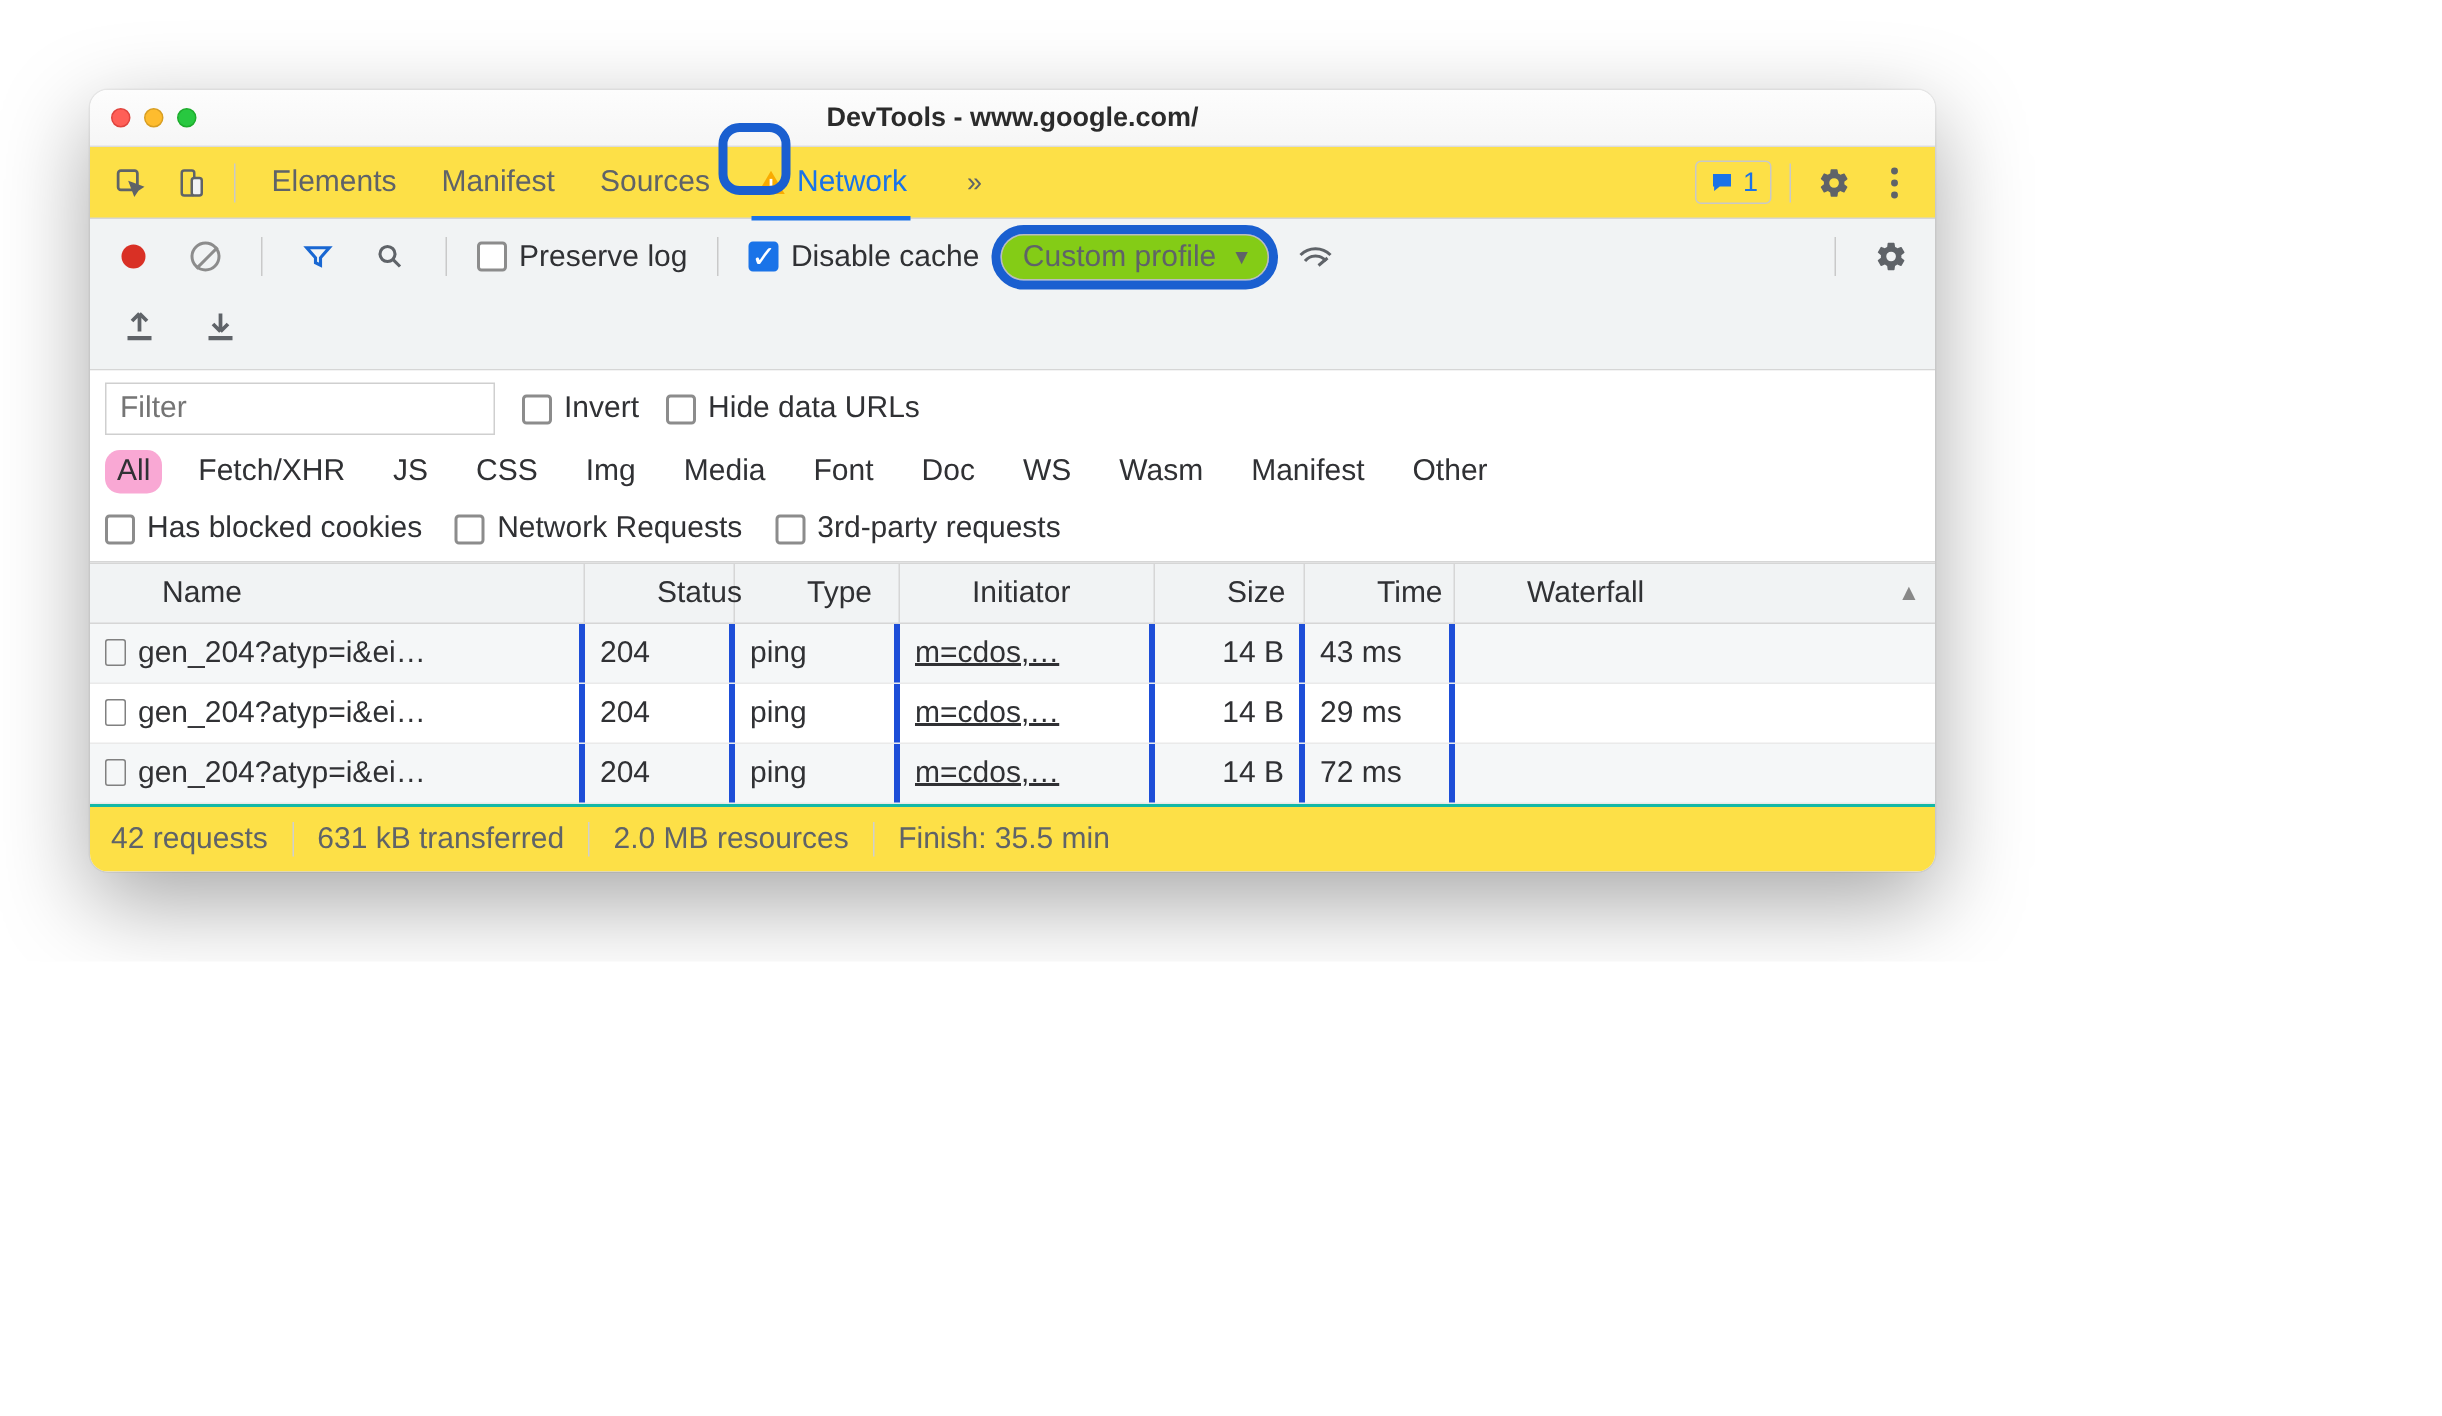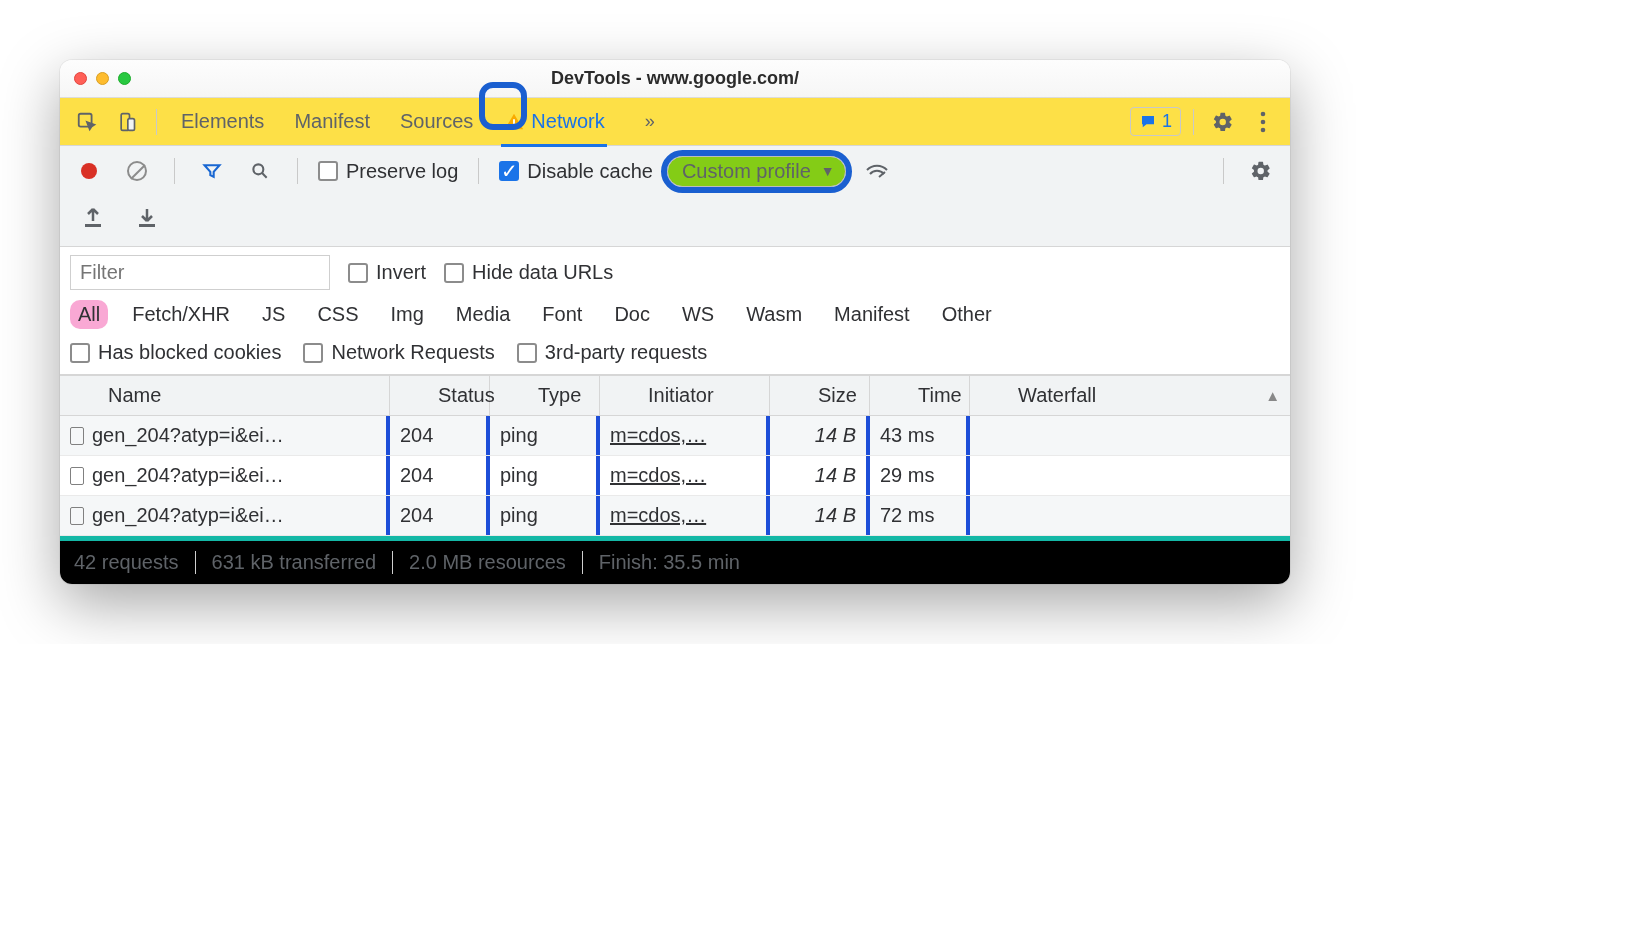--- a/index.html
+++ b/index.html
@@ -74,25 +74,25 @@
   
   .table{font-size:20px;color:#303134;}
   .thead,.trow{display:grid;grid-template-columns:330px 100px 110px 170px 100px 100px 1fr;align-items:center;}
   .thead{background:#f1f3f4;border-top:1px solid #d6d6d6;border-bottom:1px solid #d6d6d6;}
   .th{padding:8px 10px;border-right:1px solid #d6d6d6;display:flex;align-items:center;gap:6px;margin-left:38px;}
   .th:last-child{border-right:none;justify-content:space-between;}
   .trow{border-bottom:1px solid #eaeaea;}
   .trow:nth-child(odd){background:#f5f7f8;}
   .td{padding:8px 10px;border-right:4px solid #1d4ed8;white-space:nowrap;overflow:hidden;text-overflow:ellipsis;}
   .td:last-child{border-right:none;}
-  .td.size{text-align:right;font-style:italic;}
+  .td.size{text-align:right;}
   .doc-icon{display:inline-block;width:14px;height:18px;border:1.5px solid #808080;border-radius:2px;margin-right:8px;vertical-align:-3px;}
   .initiator{text-decoration:underline;color:#303134;}
   
-  .statusbar{display:flex;align-items:center;gap:0;padding:10px 14px;background:#000000;border-top:5px solid #14b8a6;font-size:20px;color:#5f6368;}
+  .statusbar{display:flex;align-items:center;gap:0;padding:10px 14px;background:#fde047;border-top:2px solid #14b8a6;font-size:20px;color:#5f6368;}
   .stat{padding:0 16px;border-right:1px solid #cfcfcf;}
   .stat:first-child{padding-left:0;}
   .stat:last-child{border-right:none;}
   svg{display:block;}
   .sort-arrow{color:#888;font-size:15px;}
 </style>
 </head>
 <body>
 
 <div class="window">

